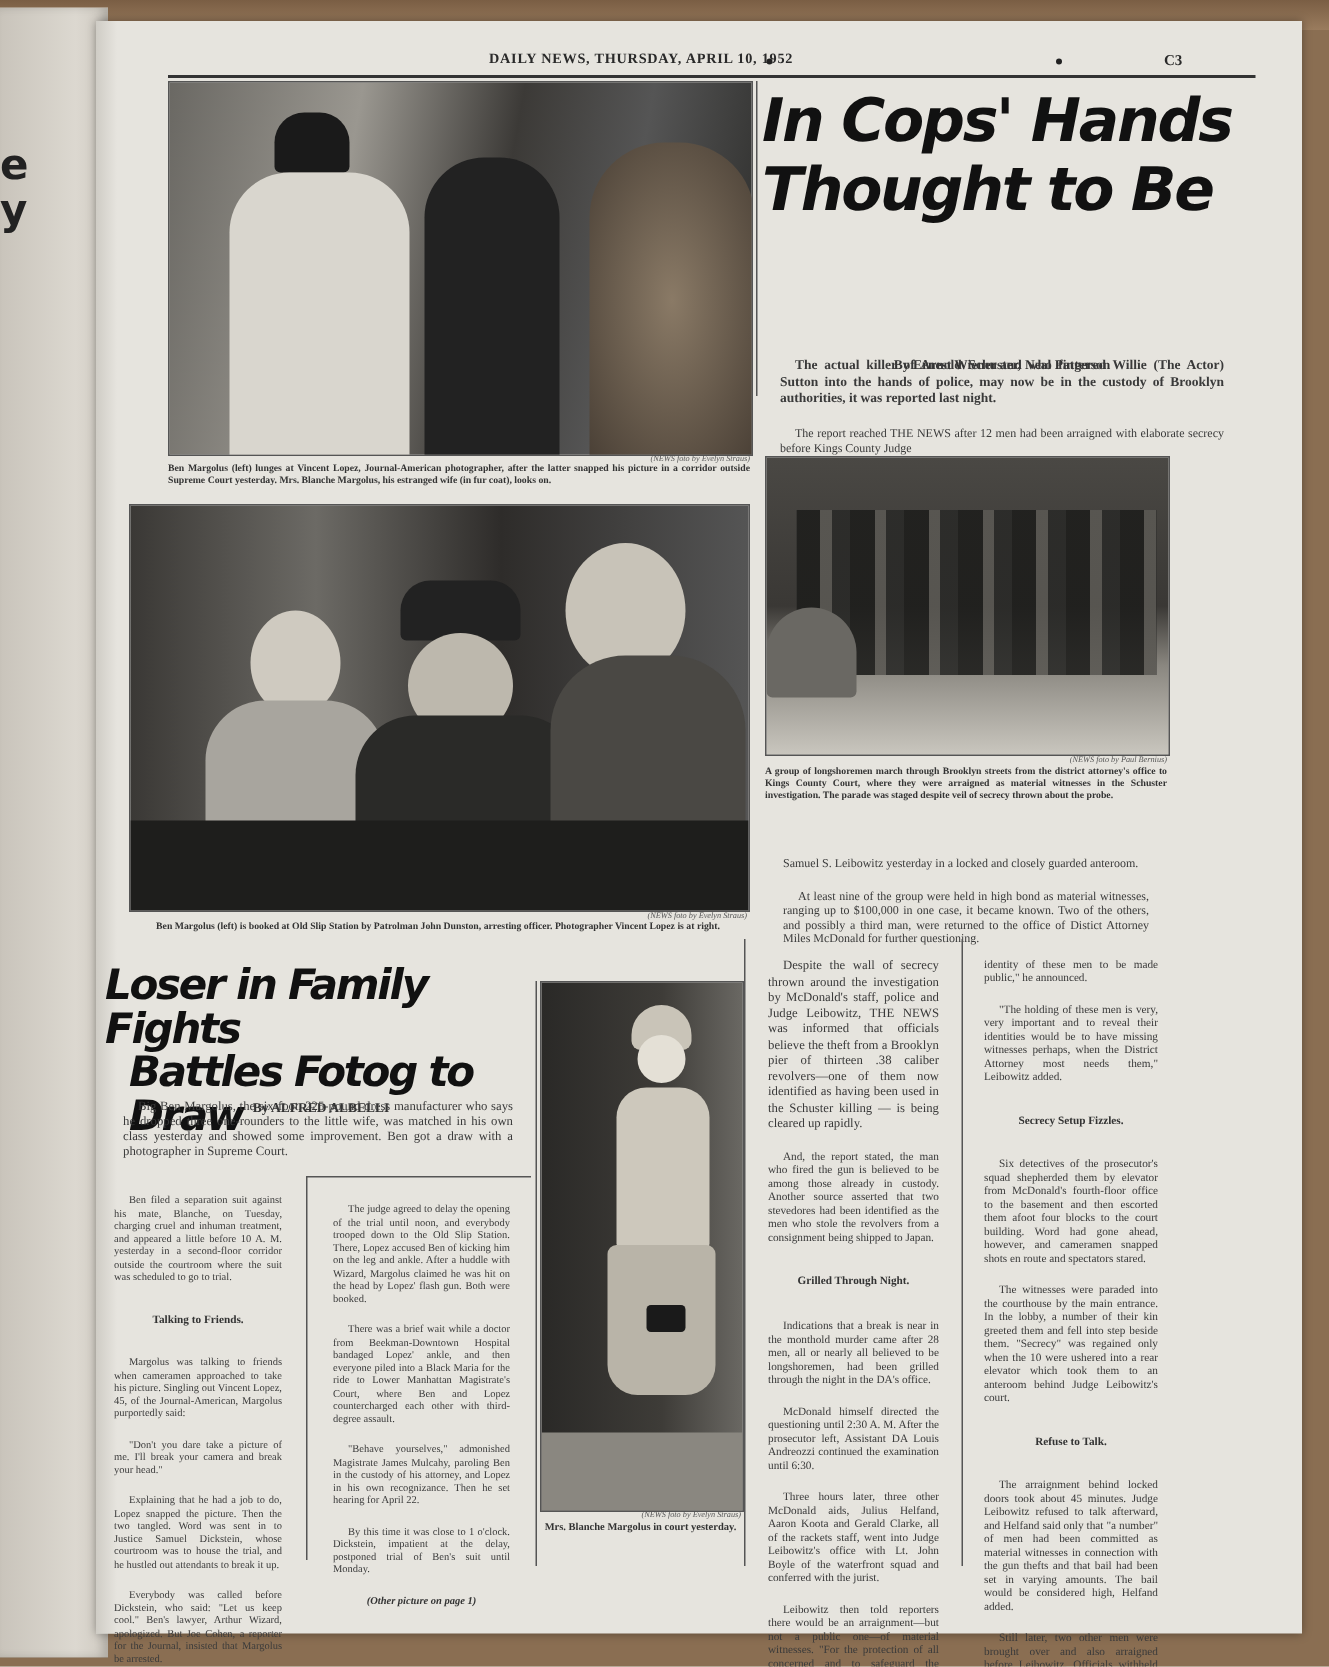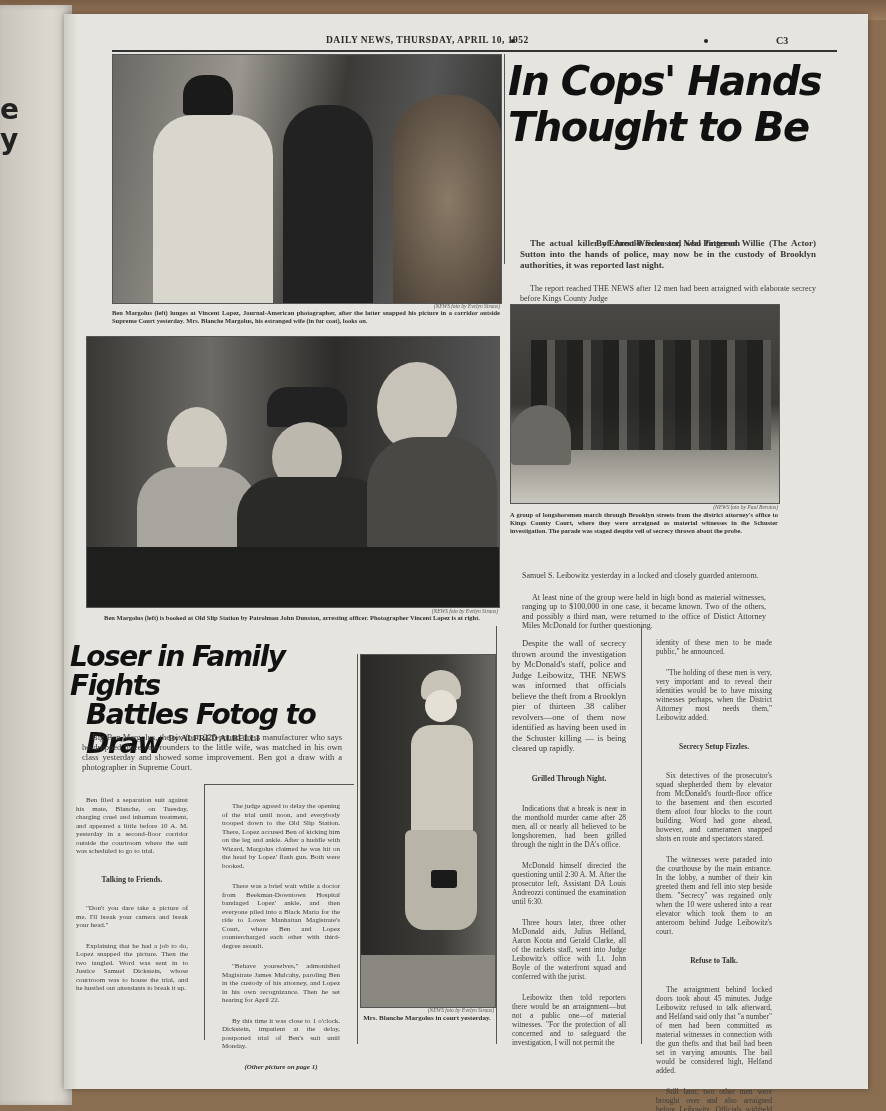--- a/index.html
+++ b/index.html
@@ -85,20 +85,21 @@
   </div>
   <div class="abs credit" style="left:446px;top:490px;width:268px;">(NEWS foto by Paul Bernius)</div>
   <div class="abs caption" style="left:446px;top:497px;width:268px;">A group of longshoremen march through Brooklyn streets from the district attorney's office to Kings County Court, where they were arraigned as material witnesses in the Schuster investigation. The parade was staged despite veil of secrecy thrown about the probe.</div>
   <div class="abs body" style="left:446px;top:545px;width:268px;">
     <p style="text-indent:0">Samuel S. Leibowitz yesterday in a locked and closely guarded anteroom.</p>
     <p>At least nine of the group were held in high bond as material witnesses, ranging up to $100,000 in one case, it became known. Two of the others, and possibly a third man, were returned to the office of Distict Attorney Miles McDonald for further questioning.</p>
   </div>
 
   <div class="abs body" style="left:436px;top:612px;width:138px;font-size:8.5px;line-height:10.5px;">
     <p>Despite the wall of secrecy thrown around the investigation by McDonald's staff, police and Judge Leibowitz, THE NEWS was informed that officials believe the theft from a Brooklyn pier of thirteen .38 caliber revolvers—one of them now identified as having been used in the Schuster killing — is being cleared up rapidly.</p>
+    <p style="font-size:7.5px;line-height:9px;">And, the report stated, the man who fired the gun is believed to be among those already in custody. Another source asserted that two stevedores had been identified as the men who stole the revolvers from a consignment being shipped to Japan.</p>
     <div class="subhead">Grilled Through Night.</div>
     <div style="font-size:7.5px;line-height:9px;">
       <p>Indications that a break is near in the monthold murder came after 28 men, all or nearly all believed to be longshoremen, had been grilled through the night in the DA's office.</p>
       <p>McDonald himself directed the questioning until 2:30 A. M. After the prosecutor left, Assistant DA Louis Andreozzi continued the examination until 6:30.</p>
       <p>Three hours later, three other McDonald aids, Julius Helfand, Aaron Koota and Gerald Clarke, all of the rackets staff, went into Judge Leibowitz's office with Lt. John Boyle of the waterfront squad and conferred with the jurist.</p>
       <p>Leibowitz then told reporters there would be an arraignment—but not a public one—of material witnesses. "For the protection of all concerned and to safeguard the investigation, I will not permit the</p>
     </div>
   </div>
   <div class="abs vrule" style="left:577px;top:612px;height:418px;"></div>
 
@@ -118,22 +119,24 @@
     <div style="padding-left:18px;">Battles Fotog to Draw</div>
   </div>
   <div class="abs byline" style="left:10px;top:694px;width:280px;">By ALFRED ALBELLI</div>
   <div class="abs body" style="left:6px;top:706px;width:284px;font-size:8.5px;line-height:10px;">
       <p>Big Ben Margolus, the six-foot, 225-pound dress manufacturer who says he dropped three one-rounders to the little wife, was matched in his own class yesterday and showed some improvement. Ben got a draw with a photographer in Supreme Court.</p>
     </div>
 
   <div class="abs body" style="left:0;top:770px;width:136px;font-size:7px;line-height:8.5px;">
     <p>Ben filed a separation suit against his mate, Blanche, on Tuesday, charging cruel and inhuman treatment, and appeared a little before 10 A. M. yesterday in a second-floor corridor outside the courtroom where the suit was scheduled to go to trial.</p>
     <div class="subhead">Talking to Friends.</div>
+    <p>Margolus was talking to friends when cameramen approached to take his picture. Singling out Vincent Lopez, 45, of the Journal-American, Margolus purportedly said:</p>
     <p>"Don't you dare take a picture of me. I'll break your camera and break your head."</p>
     <p>Explaining that he had a job to do, Lopez snapped the picture. Then the two tangled. Word was sent in to Justice Samuel Dickstein, whose courtroom was to house the trial, and he hustled out attendants to break it up.</p>
+    <p>Everybody was called before Dickstein, who said: "Let us keep cool." Ben's lawyer, Arthur Wizard, apologized. But Joe Cohen, a reporter for the Journal, insisted that Margolus be arrested.</p>
   </div>
   <div class="abs vrule" style="left:140px;top:770px;height:256px;"></div>
   <div class="abs" style="left:140px;top:770px;width:150px;height:1px;background:#555;"></div>
   <div class="abs body" style="left:146px;top:776px;width:142px;font-size:7px;line-height:8.5px;">
     <p>The judge agreed to delay the opening of the trial until noon, and everybody trooped down to the Old Slip Station. There, Lopez accused Ben of kicking him on the leg and ankle. After a huddle with Wizard, Margolus claimed he was hit on the head by Lopez' flash gun. Both were booked.</p>
     <p>There was a brief wait while a doctor from Beekman-Downtown Hospital bandaged Lopez' ankle, and then everyone piled into a Black Maria for the ride to Lower Manhattan Magistrate's Court, where Ben and Lopez countercharged each other with third-degree assault.</p>
     <p>"Behave yourselves," admonished Magistrate James Mulcahy, paroling Ben in the custody of his attorney, and Lopez in his own recognizance. Then he set hearing for April 22.</p>
     <p>By this time it was close to 1 o'clock. Dickstein, impatient at the delay, postponed trial of Ben's suit until Monday.</p>
     <div class="kicker" style="margin-top:3px;">(Other picture on page 1)</div>
   </div>

